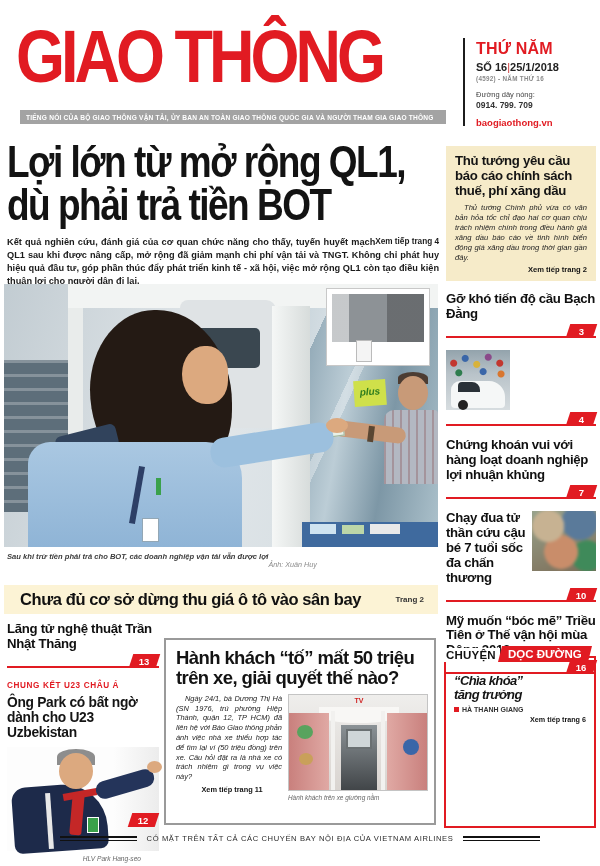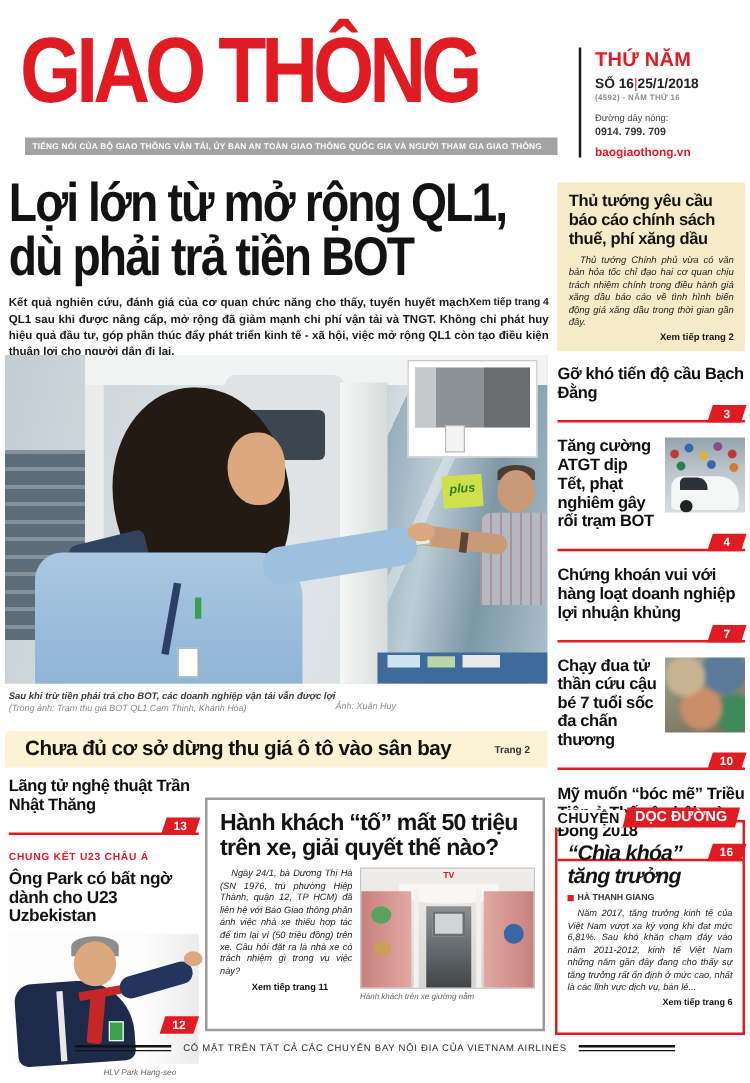--- a/index.html
+++ b/index.html
@@ -156,21 +156,21 @@
   .bus-p2{ right:8px; top:44px; width:16px; height:16px; background:#3a66a8; border-radius:50%; }
   .bus-p3{ left:10px; top:58px; width:14px; height:12px; background:#c9a05a; border-radius:50%; }
   .bc-photo-caption{ margin-top:3px; font-size:6.4px; font-style:italic; color:#666; }
 
   
   .bottom-right{ position:absolute; left:444px; top:656px; width:152px; height:172px; border:2.5px solid var(--red); padding:4px 8px 5px; }
   .br-header{ position:absolute; left:-2px; top:-12px; display:flex; align-items:flex-end; }
   .br-k-black{ background:#fff; color:#111; font-size:11.5px; font-weight:bold; letter-spacing:.2px; padding:1px 4px 1px 2px; }
   .br-k-red{ background:var(--red); color:#fff; font-size:11.5px; font-weight:bold; padding:2px 8px; transform:skewX(-14deg); }
   .br-k-red span{ display:inline-block; transform:skewX(14deg); }
-  .br-title{ margin-top:12px; font-size:17px; font-weight:bold; font-style:italic; line-height:1.05; letter-spacing:-.6px; }
+  .br-title{ margin-top:12px; font-size:13px; font-weight:bold; font-style:italic; line-height:1.05; letter-spacing:-.6px; }
   .br-author{ margin-top:5px; font-size:7px; font-weight:bold; color:#333; display:flex; align-items:center; }
   .br-author .sq{ width:5px; height:5px; background:var(--red); margin-right:3px; }
   .br-body{ margin-top:4px; font-size:7.4px; font-style:italic; line-height:1.33; text-align:justify; text-indent:8px; color:#1e1e1e; }
   .br-cont{ text-align:right; font-size:7.2px; font-weight:bold; margin-top:2px; }
 
   
   .footer{ position:absolute; left:0; top:832px; width:600px; }
   .frow{ display:flex; align-items:center; }
   .frule{ flex:1; height:5px; border-top:2.2px solid #111; border-bottom:1px solid #111; }
   .ftext1{ white-space:nowrap; padding:0 10px; font-size:7.6px; font-weight:bold; letter-spacing:.4px; color:#111; }
@@ -238,21 +238,20 @@
     <div class="mp-id"></div>
     <div class="mp-counter"></div>
     <div class="mp-cash1"></div>
     <div class="mp-cash2"></div>
     <div class="mp-cash3"></div>
   </div>
 
   <div class="caption-row">
     <div>
       <div class="cap-l1">Sau khi trừ tiền phải trả cho BOT, các doanh nghiệp vận tải vẫn được lợi</div>
-      <div class="cap-l2">(Trong ảnh: Trạm thu giá BOT QL1 Cam Thịnh, Khánh Hòa)</div>
     </div>
     <div class="cap-credit">Ảnh: Xuân Huy</div>
   </div>
 
   <div class="strip">
     <div class="strip-title">Chưa đủ cơ sở dừng thu giá ô tô vào sân bay</div>
     <div class="strip-page">Trang 2</div>
   </div>
 
   <div class="sidebar">
@@ -267,21 +266,20 @@
       <div class="sb-title">Gỡ khó tiến độ cầu Bạch Đằng</div>
       <div class="redline">
         <div class="pbadge">
             <span>3</span>
           </div>
       </div>
     </div>
 
     <div class="sb-item">
       <div class="sb-row">
-        <div class="sb-title">Tăng cường ATGT dịp Tết, phạt nghiêm gây rối trạm BOT</div>
         <div class="thumb thumb-atgt">
           <div class="dots"></div>
           <div class="car"></div>
           <div class="car-win"></div>
           <div class="wheel"></div>
         </div>
       </div>
       <div class="redline">
         <div class="pbadge">
             <span>4</span>
@@ -384,21 +382,20 @@
       <div class="br-k-red"><span>DỌC ĐƯỜNG</span></div>
     </div>
     <div class="br-title">
       <div>“Chìa khóa”</div>
       <div>tăng trưởng</div>
     </div>
     <div class="br-author">
       <span class="sq"></span>
       <span>HÀ THANH GIANG</span>
     </div>
-    <div class="br-body">Năm 2017, tăng trưởng kinh tế của Việt Nam vượt xa kỳ vọng khi đạt mức 6,81%. Sau khó khăn chạm đáy vào năm 2011-2012, kinh tế Việt Nam những năm gần đây đang cho thấy sự tăng trưởng rất ổn định ở mức cao, nhất là các lĩnh vực dịch vụ, bán lẻ...</div>
     <div class="br-cont">Xem tiếp trang 6</div>
   </div>
 
   <div class="footer">
     <div class="frow frow2">
       <div class="frule"></div>
       <div class="ftext2">CÓ MẶT TRÊN TẤT CẢ CÁC CHUYẾN BAY NỘI ĐỊA CỦA VIETNAM AIRLINES</div>
       <div class="frule"></div>
     </div>
   </div>

